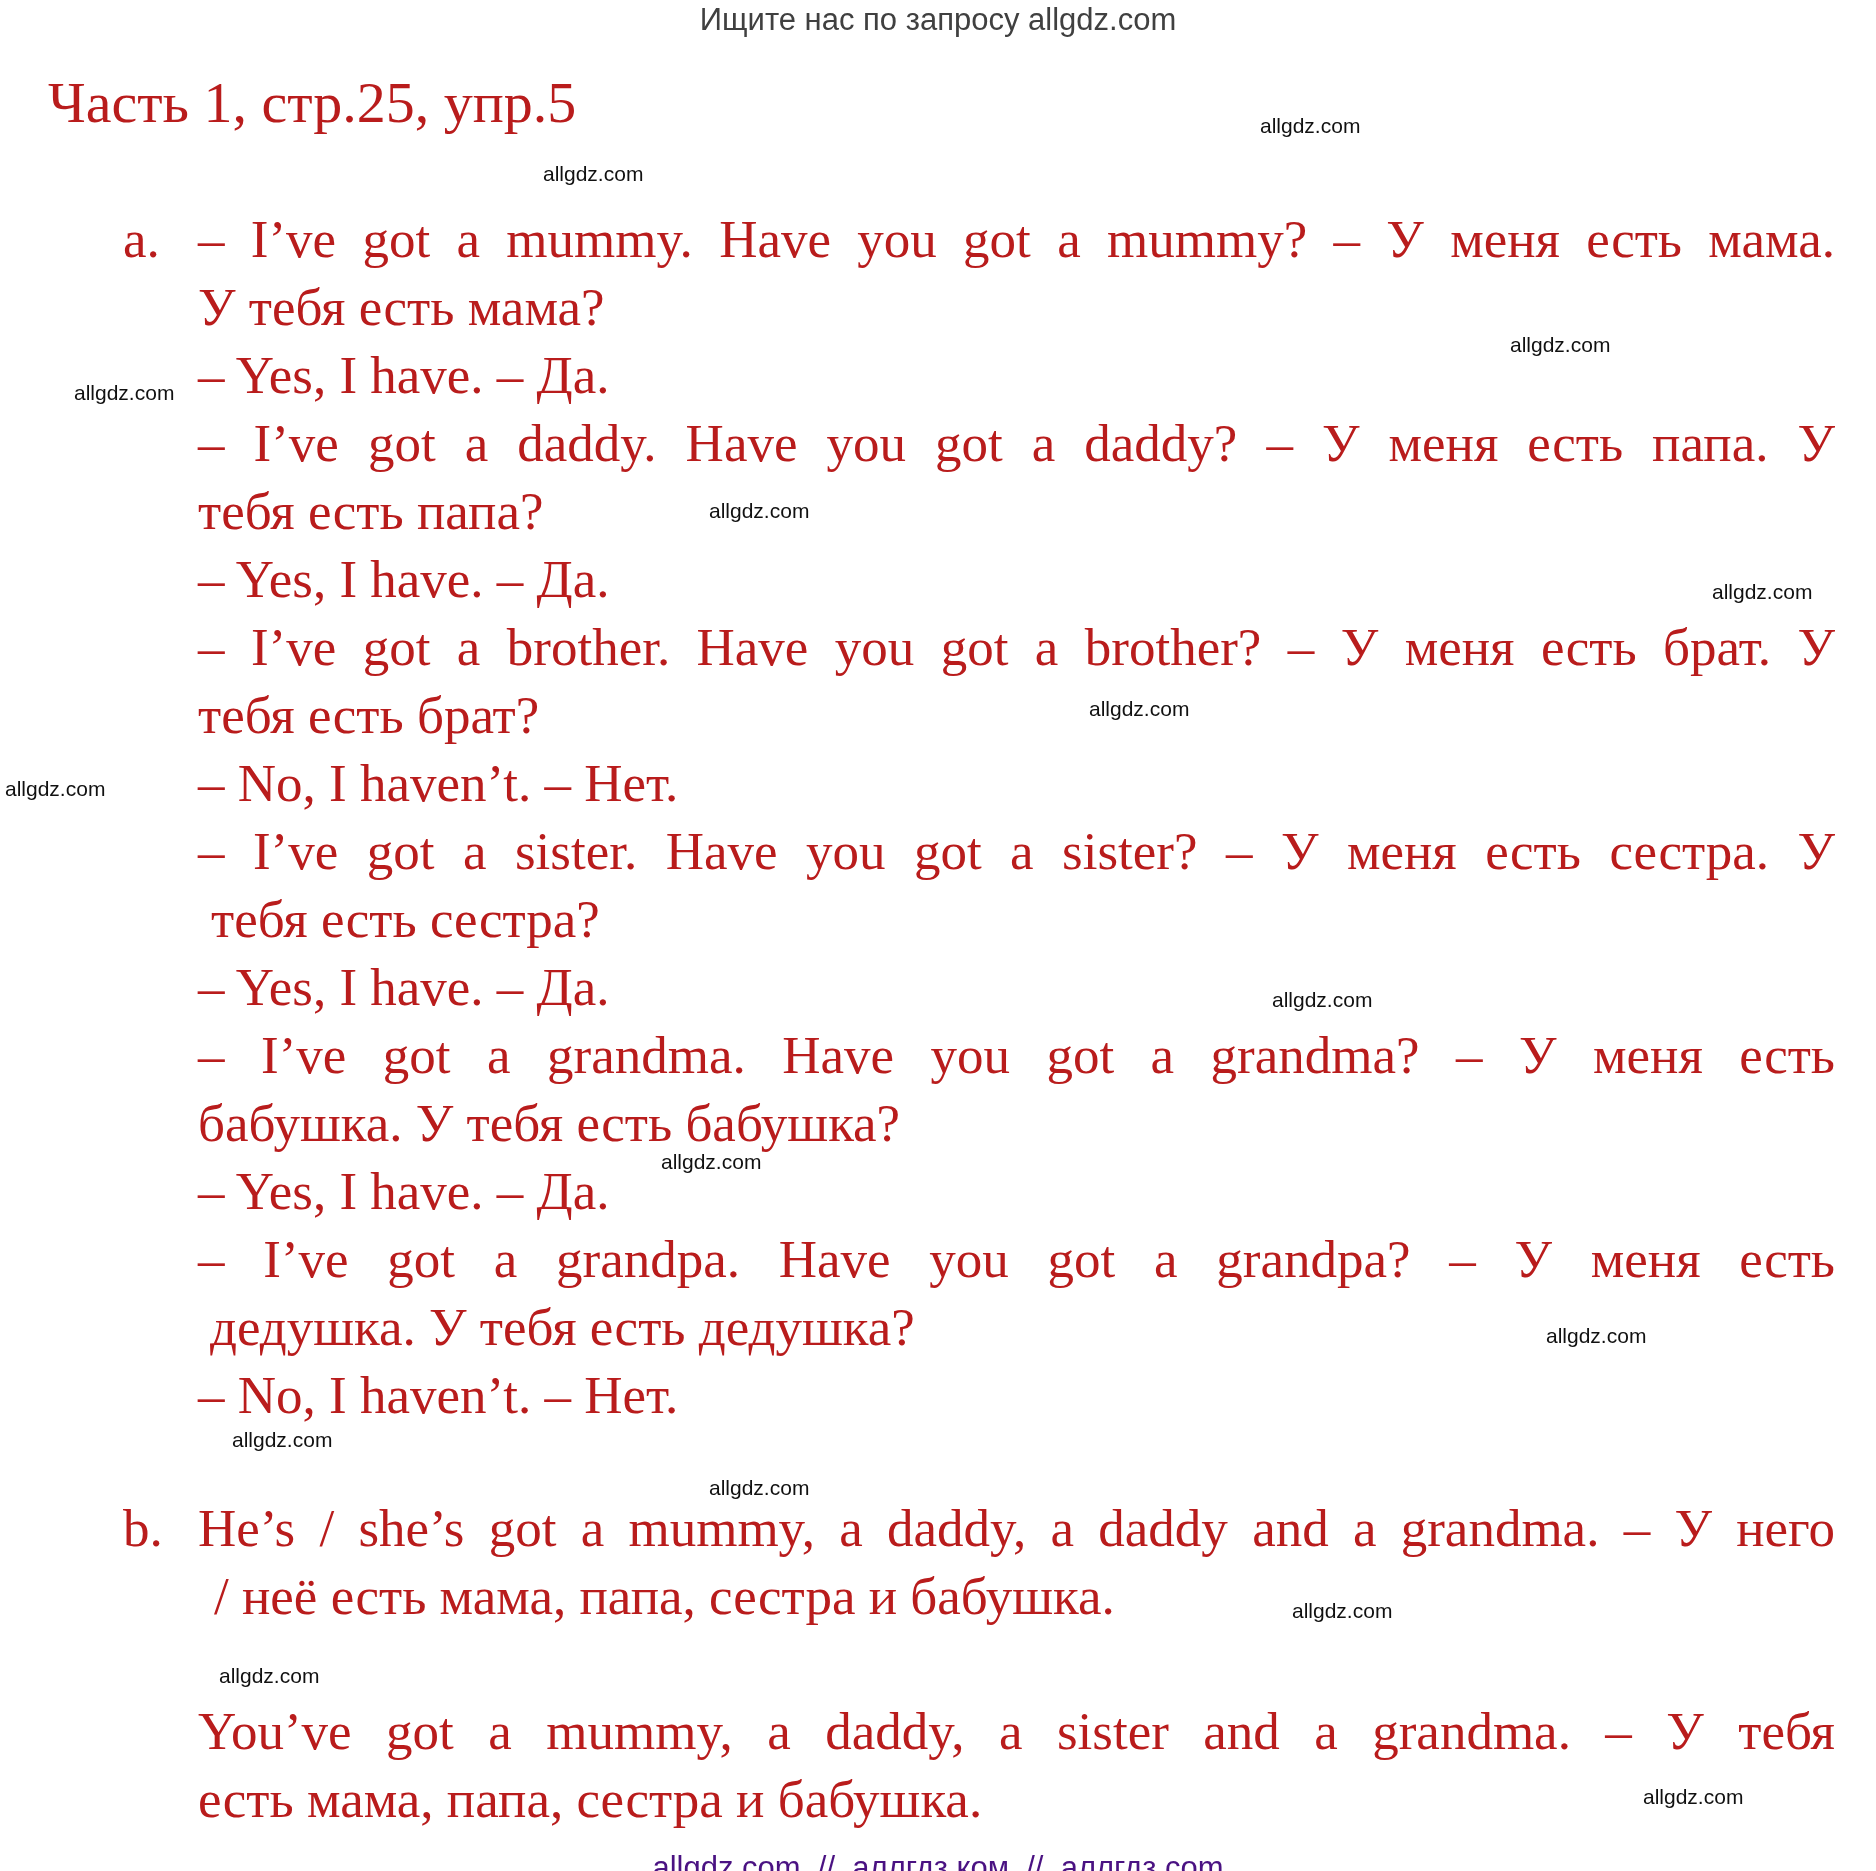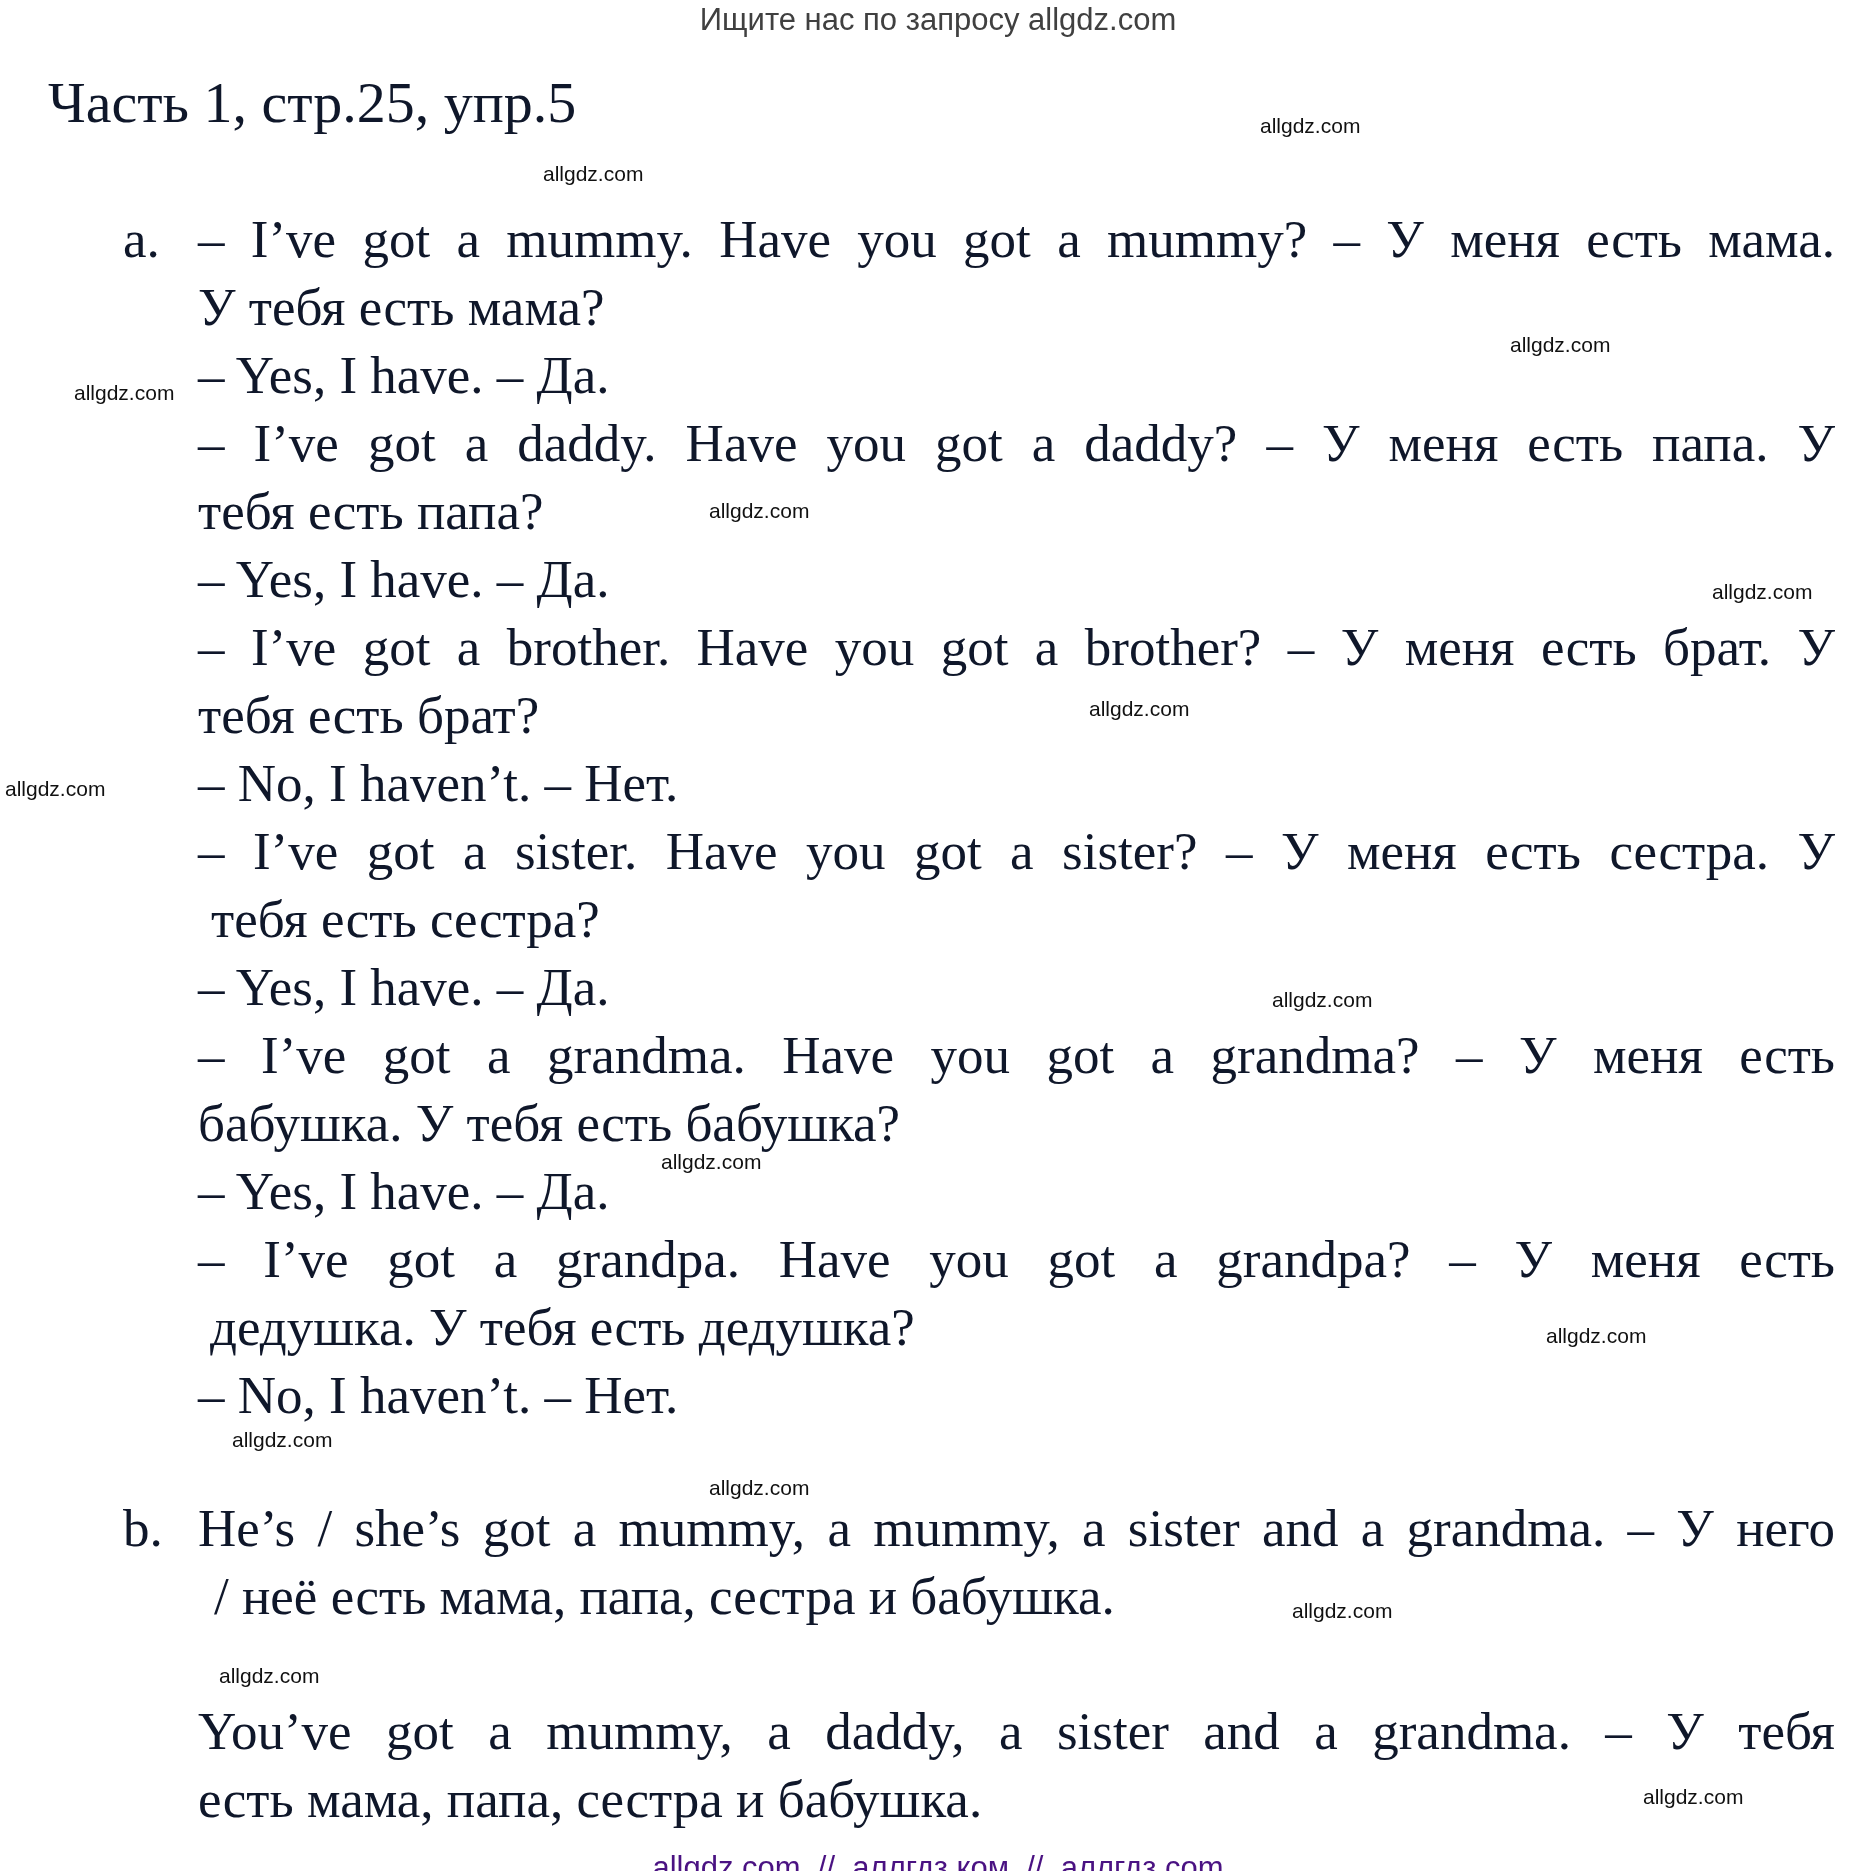--- a/index.html
+++ b/index.html
@@ -1,18 +1,18 @@
 <!DOCTYPE html>
 <html><head>
 <meta charset="utf-8">
 <style>
   html, body { margin: 0; padding: 0; background: #ffffff; }
   body { width: 1876px; height: 1871px; position: relative; overflow: hidden; }
   .page { position: absolute; left: 0; top: 0; width: 1876px; height: 1871px; background: #fff; }
-  .serif { font-family: "Liberation Serif", "DejaVu Serif", serif; color: #0f172a; }
+  .serif { font-family: "Liberation Serif", "DejaVu Serif", serif; color: #b91c1c; }
   .sans { font-family: "Liberation Sans", "DejaVu Sans", sans-serif; }
   .header-banner {
     position: absolute; left: 0; top: 0; width: 1876px; text-align: center;
     font-size: 31px; line-height: 40px; color: #404040;
   }
   .title {
     position: absolute; left: 48px; top: 70px; font-size: 58px; line-height: 66px;
     white-space: nowrap;
   }
   .line {
@@ -55,21 +55,21 @@
   <div class="line serif" style="left:211px; top:885px;">тебя есть сестра?</div>
   <div class="line serif" style="left:198px; top:953px;">– Yes, I have. – Да.</div>
   <div class="line serif justified" style="left:198px; top:1021px;">– I’ve got a grandma. Have you got a grandma? – У меня есть</div>
   <div class="line serif" style="left:198px; top:1089px;">бабушка. У тебя есть бабушка?</div>
   <div class="line serif" style="left:198px; top:1157px;">– Yes, I have. – Да.</div>
   <div class="line serif justified" style="left:198px; top:1225px;">– I’ve got a grandpa. Have you got a grandpa? – У меня есть</div>
   <div class="line serif" style="left:210px; top:1293px;">дедушка. У тебя есть дедушка?</div>
   <div class="line serif" style="left:198px; top:1361px;">– No, I haven’t. – Нет.</div>
 
   <div class="marker serif" style="left:123px; top:1494px;">b.</div>
-  <div class="line serif justified" style="left:198px; top:1494px;">He’s / she’s got a mummy, a mummy, a sister and a grandma. – У него</div>
+  <div class="line serif justified" style="left:198px; top:1494px;">He’s / she’s got a mummy, a daddy, a daddy and a grandma. – У него</div>
   <div class="line serif" style="left:198px; top:1562px;margin-left:16px;">/ неё есть мама, папа, сестра и бабушка.</div>
   <div class="line serif justified" style="left:198px; top:1697px;">You’ve got a mummy, a daddy, a sister and a grandma. – У тебя</div>
   <div class="line serif" style="left:198px; top:1765px;">есть мама, папа, сестра и бабушка.</div>
 
   <div class="wm sans" style="left:1260px; top:108px;">allgdz.com</div>
   <div class="wm sans" style="left:543px; top:156px;">allgdz.com</div>
   <div class="wm sans" style="left:1510px; top:327px;">allgdz.com</div>
   <div class="wm sans" style="left:74px; top:375px;">allgdz.com</div>
   <div class="wm sans" style="left:709px; top:493px;">allgdz.com</div>
   <div class="wm sans" style="left:1712px; top:574px;">allgdz.com</div>

